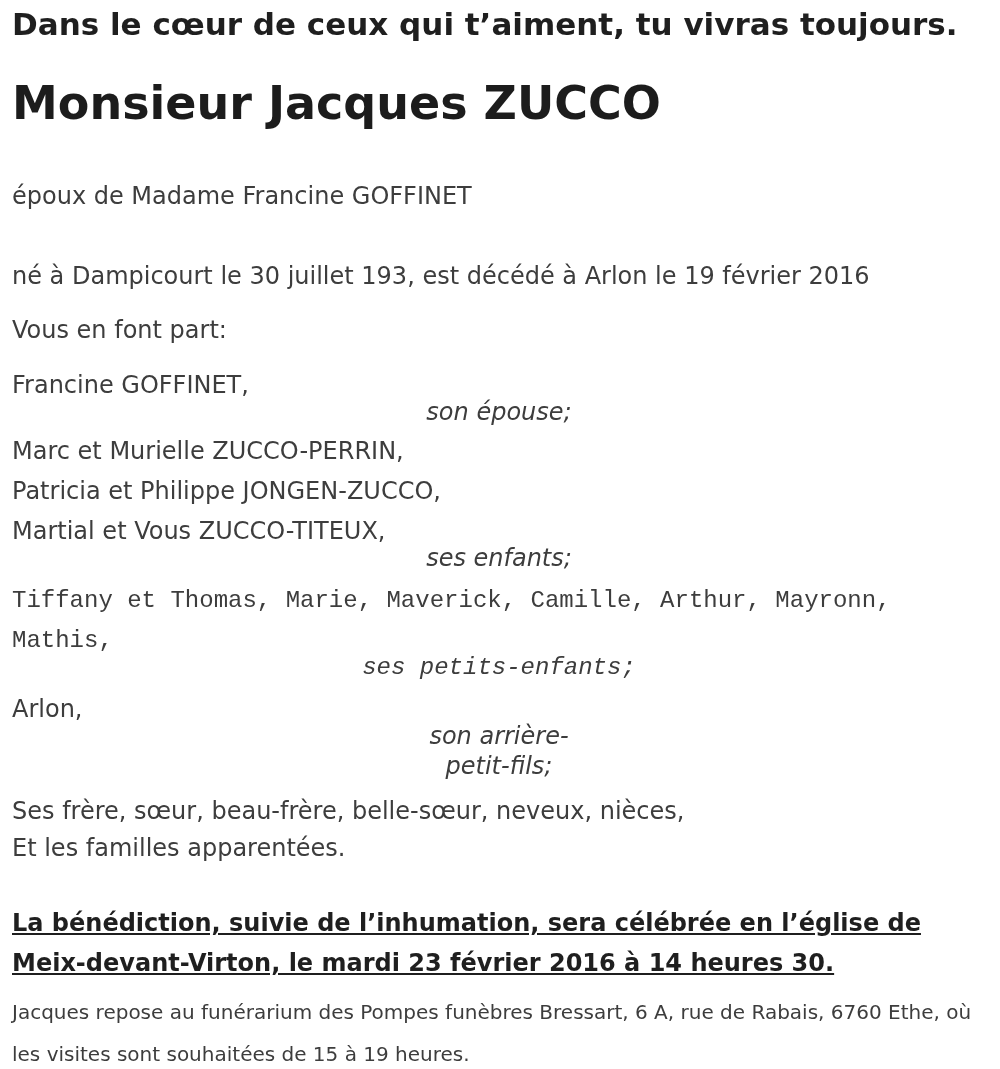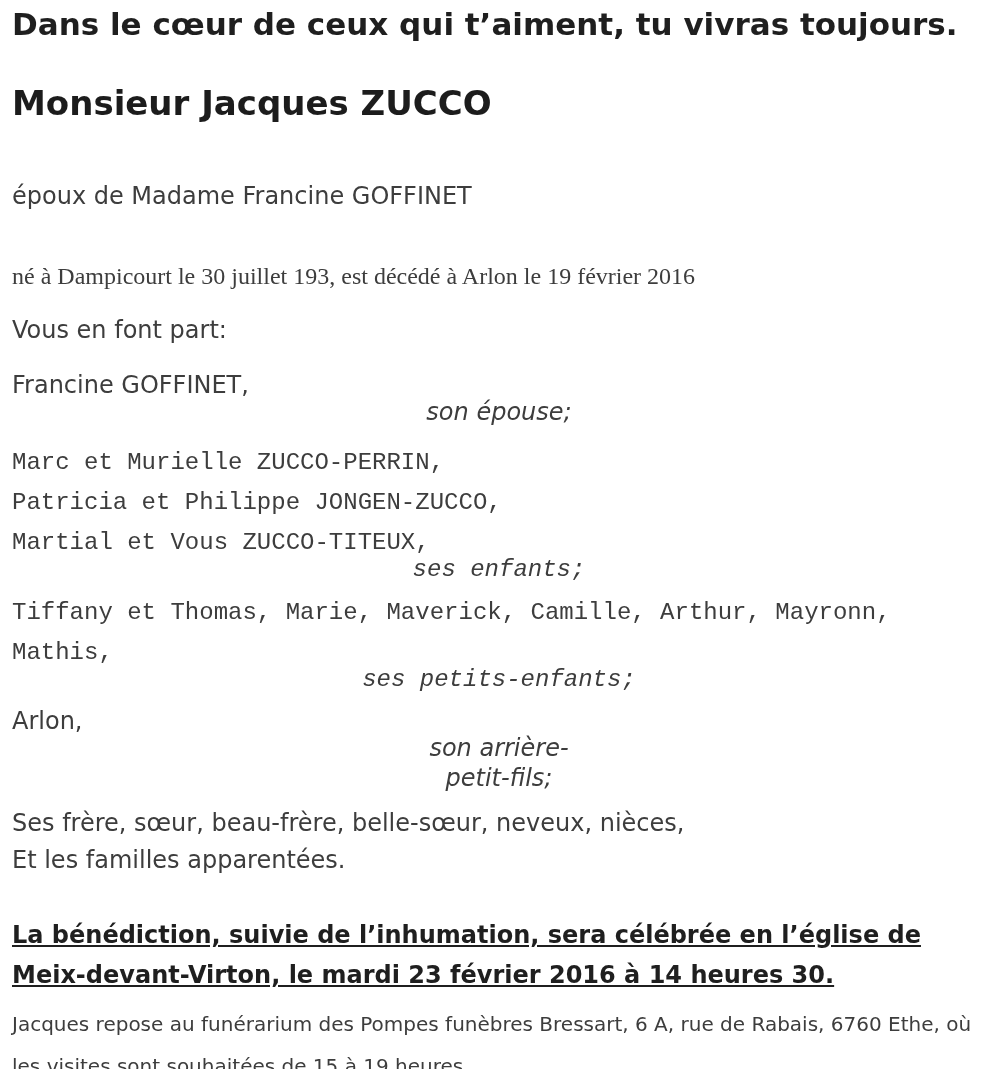--- a/index.html
+++ b/index.html
@@ -14,36 +14,36 @@
   .page { padding: 10px 14px 0 12px; }
 
   .epitaph {
     font-size: 31px;
     font-weight: 700;
     color: #1f1f1f;
     line-height: 28px;
   }
   .title {
     margin-top: 44px;
-    font-size: 34px;
+    font-size: 46px;
     font-weight: 700;
     color: #1c1c1c;
     line-height: 42px;
   }
   .body-line {
     font-size: 24px;
     line-height: 40px;
     font-weight: 400;
   }
   .spouse { margin-top: 52px; }
-  .birth  { margin-top: 40px; font-family: Liberation Serif, serif; }
+  .birth  { margin-top: 40px; }
   .intro  { margin-top: 14px; }
 
   .group { margin-top: 15px; }
-  .group-children { margin-top: 16px; font-family: Liberation Mono, monospace; }
+  .group-children { margin-top: 4px; }
   .group-grandchildren { margin-top: 8px; font-family: Liberation Mono, monospace; }
   .group-greatgrandchild { margin-top: 6px; }
 
   .relation {
     font-size: 24px;
     font-style: italic;
     text-align: center;
     line-height: 30px;
     margin-top: -8px;
     color: #3d3d3d;

